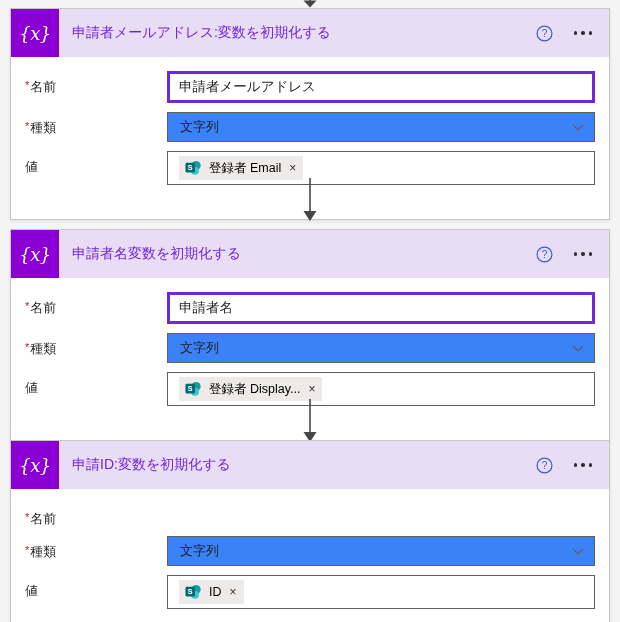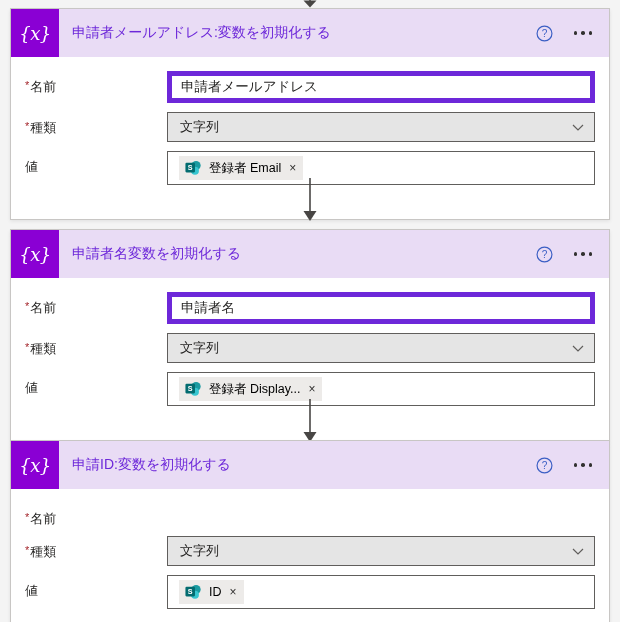--- a/index.html
+++ b/index.html
@@ -140,35 +140,35 @@
 
   .row-control {
     flex: 1 1 auto;
     min-width: 0;
   }
 
   .text-input {
     box-sizing: border-box;
     width: 100%;
     height: 32px;
-    border: 5px solid #6d28d9;
+    border: 3px solid #6d28d9;
     background: #ffffff;
     display: flex;
     align-items: center;
     padding: 0 9px;
     font-size: 13.5px;
     color: #201f1e;
   }
 
   .select-input {
     box-sizing: border-box;
     width: 100%;
     height: 30px;
     border: 1px solid #605e5c;
-    background: #e5e5e5;
+    background: #3b82f6;
     display: flex;
     align-items: center;
     padding: 0 8px 0 12px;
     font-size: 13px;
     color: #201f1e;
   }
   .select-value { flex: 1 1 auto; }
   .chev { flex: 0 0 auto; display: block; }
 
   .token-input {

